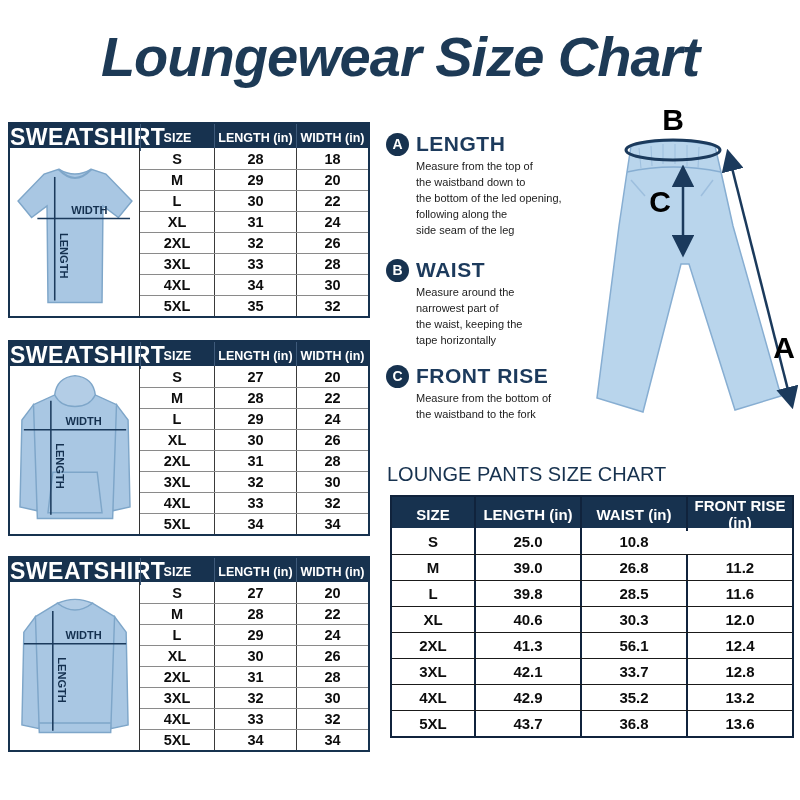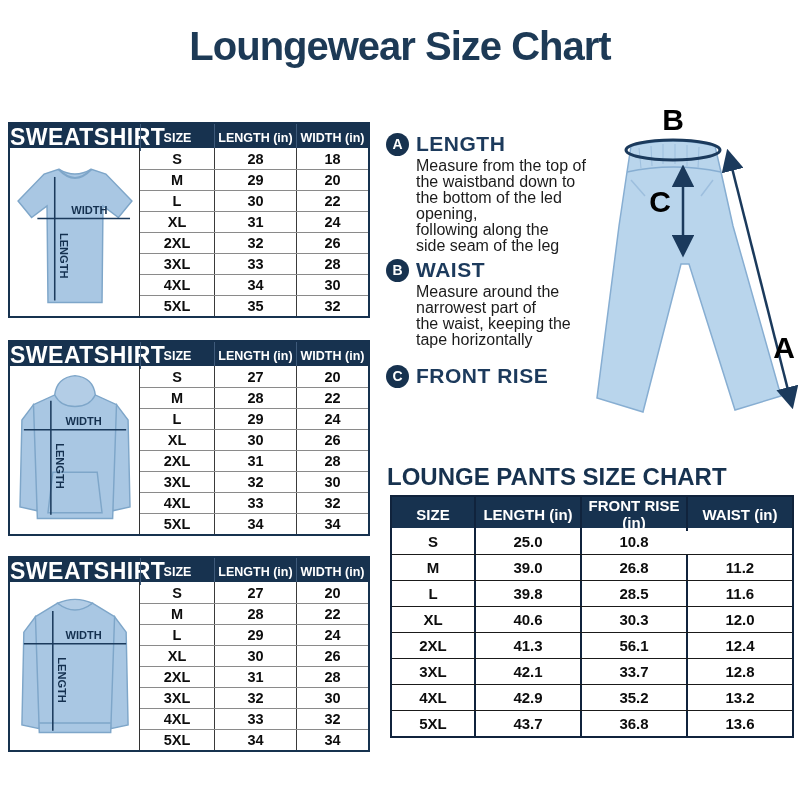--- a/index.html
+++ b/index.html
@@ -3,21 +3,21 @@
 <meta charset="utf-8">
 <style>
   html,body{margin:0;padding:0;background:#ffffff;}
   .canvas{
     position:relative;width:800px;height:800px;background:#ffffff;
     font-family:"Liberation Sans",sans-serif;overflow:hidden;
   }
   
   .page-title{
     position:absolute;top:24px;left:0;width:100%;text-align:center;
-    font-size:40px;font-weight:bold;color:#1d3a56;letter-spacing:-1px;margin:0;
+    font-size:56px;font-weight:bold;color:#1d3a56;letter-spacing:-1px;margin:0;font-style:italic;
   }
   
   .stable{
     position:absolute;left:8px;width:358px;border:2px solid #17324f;background:#fff;
   }
   .stable .thead{
     display:grid;grid-template-columns:130px 74px 82px 72px;
     background:#17324f;color:#fff;height:24px;align-items:center;
   }
   .stable .garment-label{
@@ -40,26 +40,26 @@
   .stable .tcell + .tcell{border-left:1px solid #3a3a3a;}
   
   .guide{position:absolute;left:386px;width:212px;}
   .guide-head{display:flex;align-items:center;gap:7px;}
   .badge{
     width:23px;height:23px;border-radius:50%;background:#17324f;color:#fff;
     font-size:14px;font-weight:bold;display:flex;align-items:center;justify-content:center;flex:0 0 auto;
   }
   .guide-title{font-size:21px;font-weight:bold;color:#1c3a5c;letter-spacing:0.5px;}
   .guide-desc{
-    margin:2px 0 0 30px;font-size:16px;line-height:16px;color:#1b1b1b;white-space:pre-line;
+    margin:2px 0 0 30px;font-size:11px;line-height:16px;color:#1b1b1b;white-space:pre-line;
   }
   
   .lp-heading{
     position:absolute;left:387px;top:463px;margin:0;
-    font-size:24px;font-weight:bold;color:#17324f;letter-spacing:0px;
+    font-size:20px;font-weight:normal;color:#17324f;letter-spacing:0px;
   }
   .ptable{
     position:absolute;left:390px;top:495px;width:400px;border:2px solid #10233c;background:#fff;
   }
   .ptable .thead{
     display:grid;grid-template-columns:82px 106px 106px 106px;
     background:#17324f;color:#fff;height:31px;align-items:center;
   }
   .ptable .col-head{
     font-size:15px;font-weight:bold;text-align:center;height:100%;
@@ -302,20 +302,22 @@
 narrowest part of
 the waist, keeping the
 tape horizontally</div>
   </div>
 
   <div class="guide" style="top:364px;">
     <div class="guide-head">
       <div class="badge">C</div>
       <div class="guide-title">FRONT RISE</div>
     </div>
+    <div class="guide-desc">Measure from the bottom of
+the waistband to the fork</div>
   </div>
 
   <div class="pants-diagram">
     <svg width="217" height="340" viewBox="0 0 217 340">
       <defs>
         <marker id="ah" markerWidth="9" markerHeight="9" refX="6" refY="4.5" orient="auto-start-reverse">
           <path d="M0,0 L9,4.5 L0,9 Z" fill="#1b3a5c"></path>
         </marker>
       </defs>
 
@@ -336,22 +338,22 @@
       <text class="svg-big-letter" x="212" y="258" text-anchor="end">A</text>
     </svg>
   </div>
 
   <h2 class="lp-heading">LOUNGE PANTS SIZE CHART</h2>
 
   <section class="ptable">
     <div class="thead">
       <div class="col-head">SIZE</div>
       <div class="col-head">LENGTH (in)</div>
+      <div class="col-head">WAIST (in)</div>
       <div class="col-head">FRONT RISE (in)</div>
-      <div class="col-head">WAIST (in)</div>
     </div>
     <div class="rows">
         <div class="trow">
           <div class="tcell">S</div>
           <div class="tcell">25.0</div>
           <div class="tcell">10.8</div>
         </div>
         <div class="trow">
           <div class="tcell">M</div>
           <div class="tcell">39.0</div>

